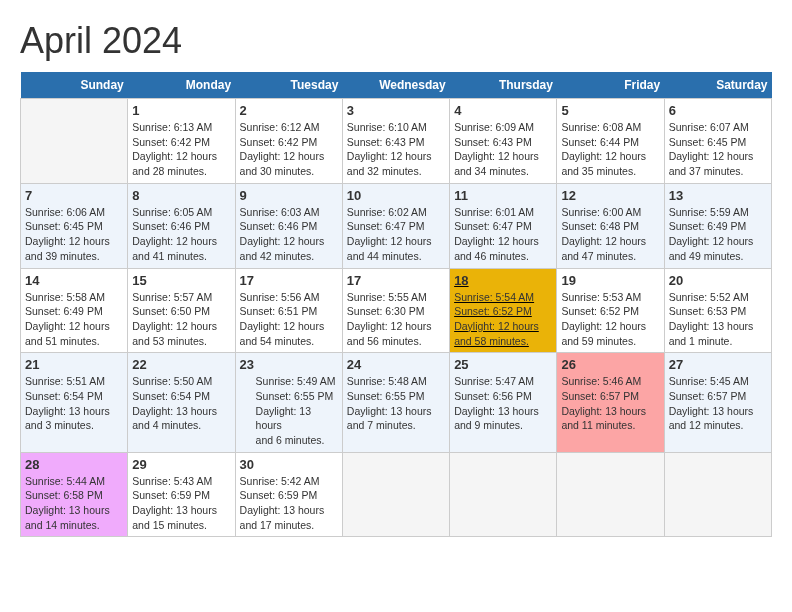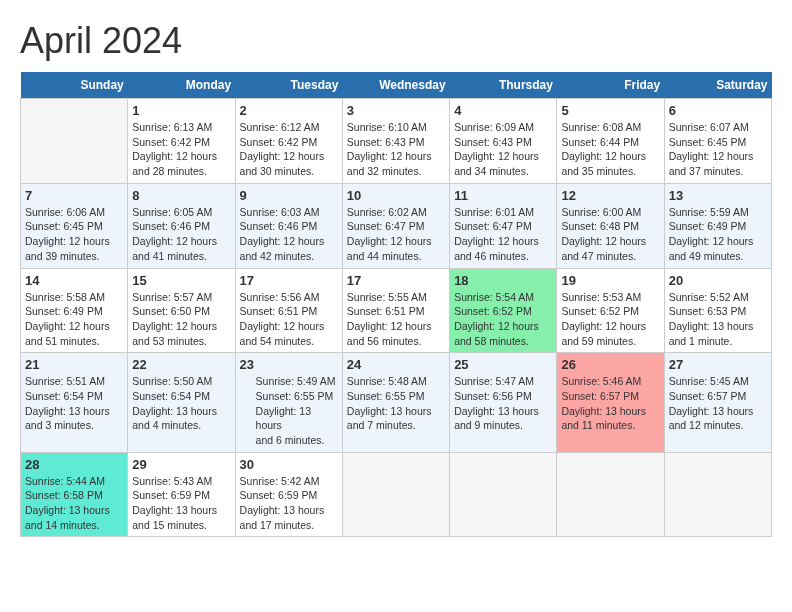--- a/index.html
+++ b/index.html
@@ -225,25 +225,25 @@
         <td style="background: rgb(255, 255, 255);">
           <span class="day-number">17</span>
           <div class="day-info" style="white-space: pre-line;">Sunrise: 5:56 AM
 Sunset: 6:51 PM
 Daylight: 12 hours
 and 54 minutes.</div>
         </td>
         <td style="background: rgb(255, 255, 255);">
           <span class="day-number">17</span>
           <div class="day-info" style="white-space: pre-line;">Sunrise: 5:55 AM
-Sunset: 6:51 PM
+Sunset: 6:30 PM
 Daylight: 12 hours
 and 56 minutes.</div>
         </td>
-        <td style="background: #86efac;">
+        <td style="background: #eab308; text-decoration: underline;">
           <span class="day-number">18</span>
           <div class="day-info" style="white-space: pre-line;">Sunrise: 5:54 AM
 Sunset: 6:52 PM
 Daylight: 12 hours
 and 58 minutes.</div>
         </td>
         <td style="background: rgb(255, 255, 255);">
           <span class="day-number">19</span>
           <div class="day-info" style="white-space: pre-line;">Sunrise: 5:53 AM
 Sunset: 6:52 PM
@@ -303,21 +303,21 @@
         </td>
         <td style="background: rgb(238, 244, 251);">
           <span class="day-number">27</span>
           <div class="day-info" style="white-space: pre-line;">Sunrise: 5:45 AM
 Sunset: 6:57 PM
 Daylight: 13 hours
 and 12 minutes.</div>
         </td>
       </tr>
       <tr style="background: rgb(255, 255, 255);">
-        <td style="background: #5eead4;">
+        <td style="background: #f0abfc;">
           <span class="day-number">28</span>
           <div class="day-info" style="white-space: pre-line;">Sunrise: 5:44 AM
 Sunset: 6:58 PM
 Daylight: 13 hours
 and 14 minutes.</div>
         </td>
         <td style="background: rgb(255, 255, 255);">
           <span class="day-number">29</span>
           <div class="day-info" style="white-space: pre-line;">Sunrise: 5:43 AM
 Sunset: 6:59 PM

